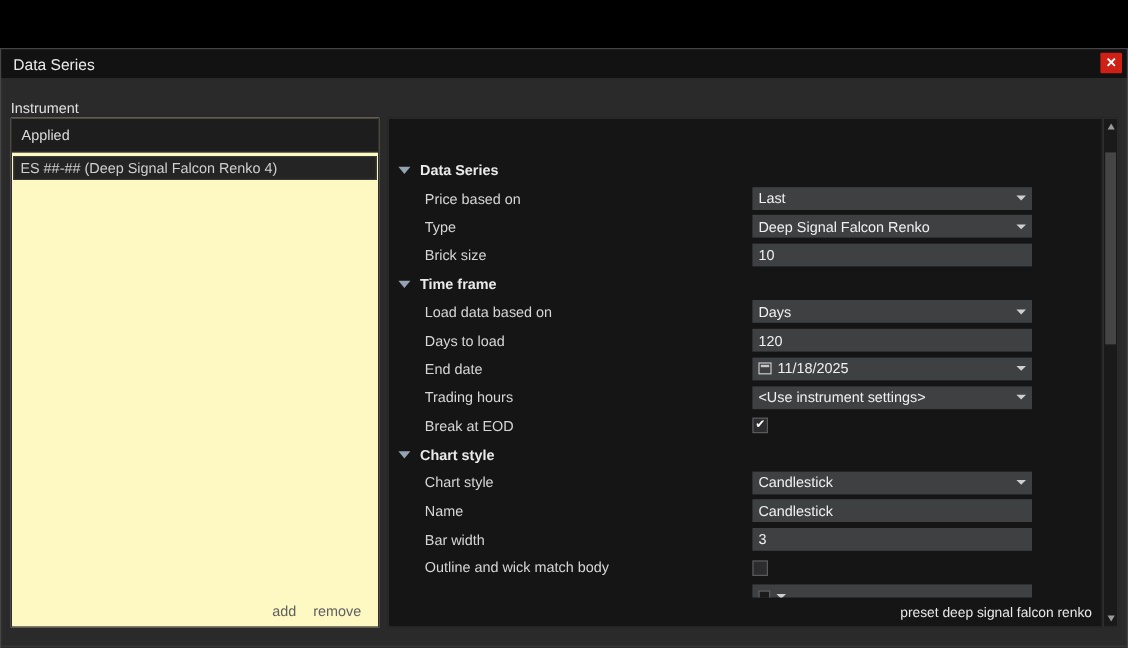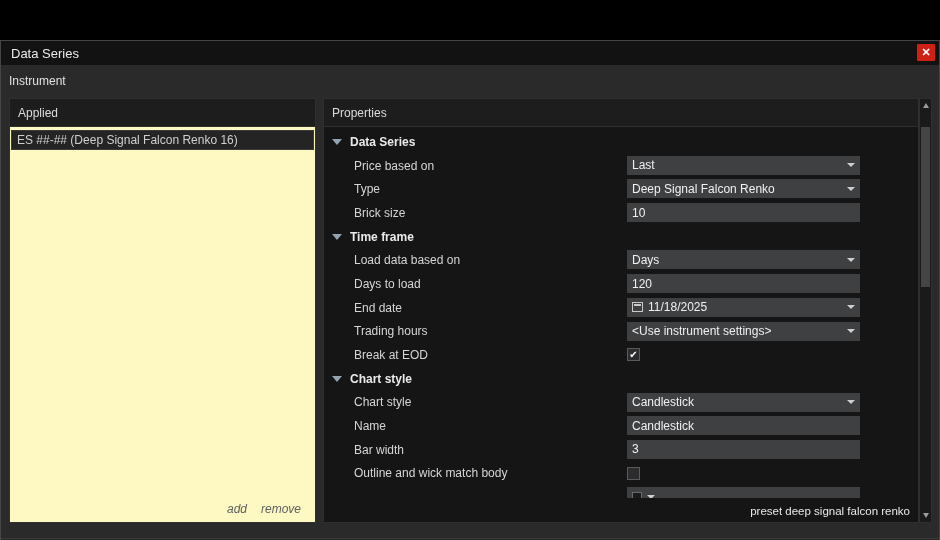--- a/index.html
+++ b/index.html
@@ -12,39 +12,39 @@
   }
   
   .titlebar { position:absolute; top:0; left:0; right:0; height:24px; background:#121212;
     display:flex; align-items:center; padding-left:10px; }
   .title { font-size:13px; color:#eaeaea; }
   .close-btn { position:absolute; top:3px; right:4px; width:18px; height:17px;
     background:#cf2016; color:#fff; display:flex; align-items:center; justify-content:center;
     font-size:11px; font-weight:bold; border-radius:1px; }
   
   .instr-row { position:absolute; top:24px; left:0; right:12px; height:32px;
-    display:flex; align-items:center; padding-left:8px; }
+    display:flex; align-items:flex-end; padding-left:8px; }
   .instr-label { margin-right:8px; color:#e0e0e0; }
   .instr-combo { width:241px; height:21px; border:1px solid #2e9ae4; background:#141414;
     display:flex; align-items:stretch; }
   .instr-combo .val { flex:1; display:flex; align-items:center; padding-left:5px; color:#2e9ae4; }
   .instr-combo .btn { width:20px; border-left:1px solid #2e9ae4; background:#262626;
     display:flex; align-items:center; justify-content:center; }
   .chev { width:0; height:0; border-left:4px solid transparent; border-right:4px solid transparent;
     border-top:4px solid #cfcfcf; }
   
   .left-panel { position:absolute; left:8px; top:57px; width:307px; bottom:56px;
     background:#fef9c3; border:1px solid #2f2f2f; }
   .right-panel { position:absolute; left:322px; top:57px; width:596px; bottom:56px;
     background:#151515; border:1px solid #2f2f2f; }
   .panel-header { height:28px; background:#1d1d1d; border-bottom:1px solid #2f2f2f;
     display:flex; align-items:center; padding-left:8px; color:#dcdcdc; }
   .list-item { margin:3px 1px; background:#242424; border:1px solid #3a3a3a; height:20px;
     display:flex; align-items:center; padding-left:5px; color:#cfcfcf; }
-  .left-actions { position:absolute; bottom:6px; right:14px; font-style:italic;
+  .left-actions { position:absolute; bottom:6px; right:14px; 
     color:#5f5f5f; display:flex; gap:14px; }
   
   .props-body { position:absolute; top:28px; left:0; right:0; height:372px;
     overflow:hidden; padding-top:3px; }
   .prow { height:23.7px; position:relative; display:flex; align-items:center; }
   .prow.clipped { height:13px; overflow:hidden; }
   .tri { margin-left:8px; width:0; height:0; border-left:5px solid transparent;
     border-right:5px solid transparent; border-top:6px solid #93a3b1; }
   .sec-label { margin-left:8px; font-weight:bold; color:#eaeaea; }
   .plabel { margin-left:30px; color:#d6d6d6; }
@@ -89,29 +89,28 @@
       <span>✕</span>
     </div>
   </div>
 
   <div class="instr-row">
     <span class="instr-label">Instrument</span>
   </div>
 
   <div class="left-panel">
     <div class="panel-header">Applied</div>
-    <div class="list-item">ES ##-## (Deep Signal Falcon Renko 16)</div>
+    <div class="list-item">ES ##-## (Deep Signal Falcon Renko 4)</div>
     <div class="left-actions">
       <span>add</span>
       <span>remove</span>
     </div>
   </div>
 
   <div class="right-panel">
-    <div class="panel-header">Properties</div>
     <div class="props-body">
 
       <div class="prow">
         <span class="tri"></span>
         <span class="sec-label">Data Series</span>
       </div>
 
       <div class="prow">
         <span class="plabel">Price based on</span>
         <div class="combo ctrl">

